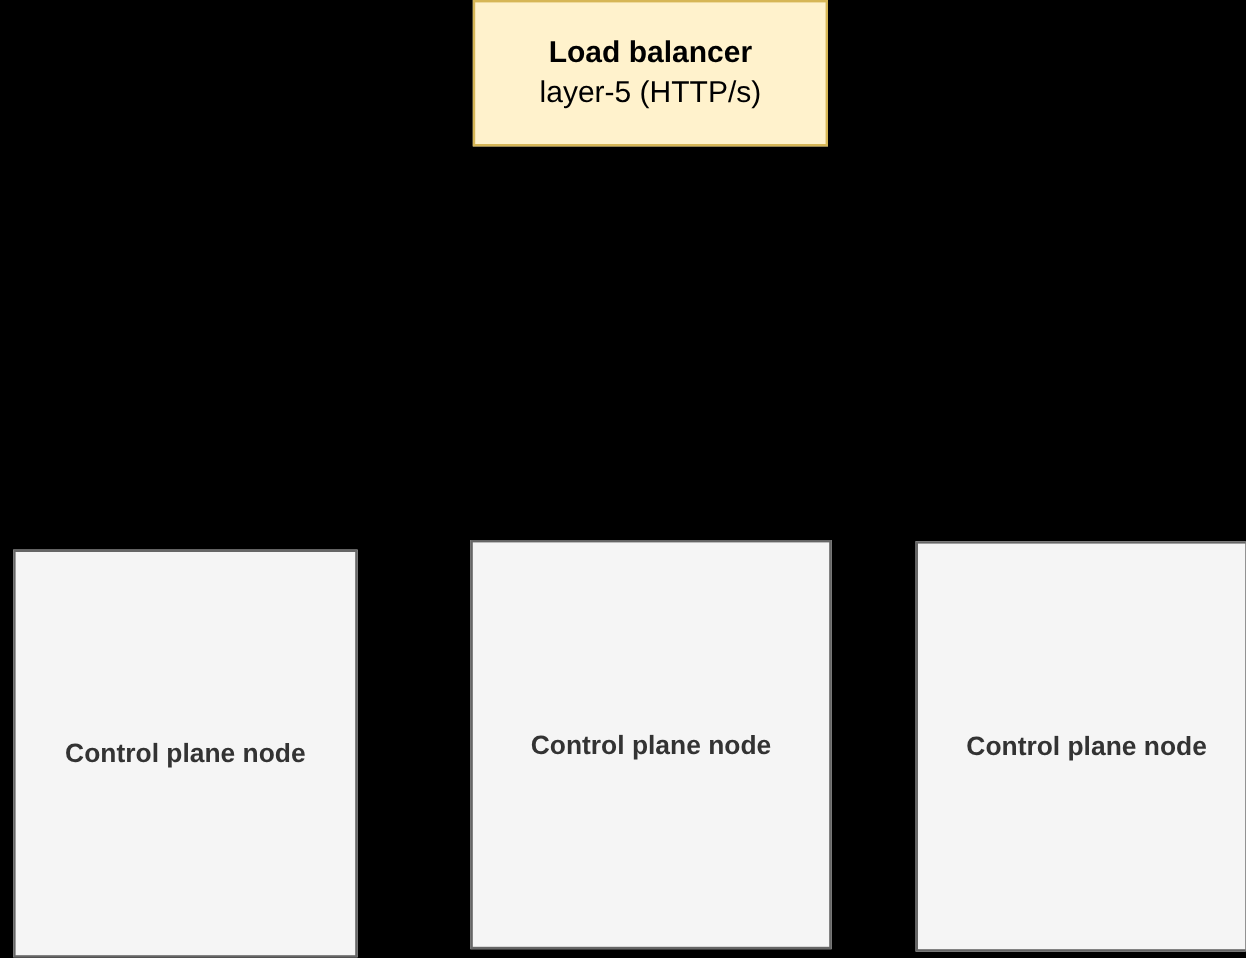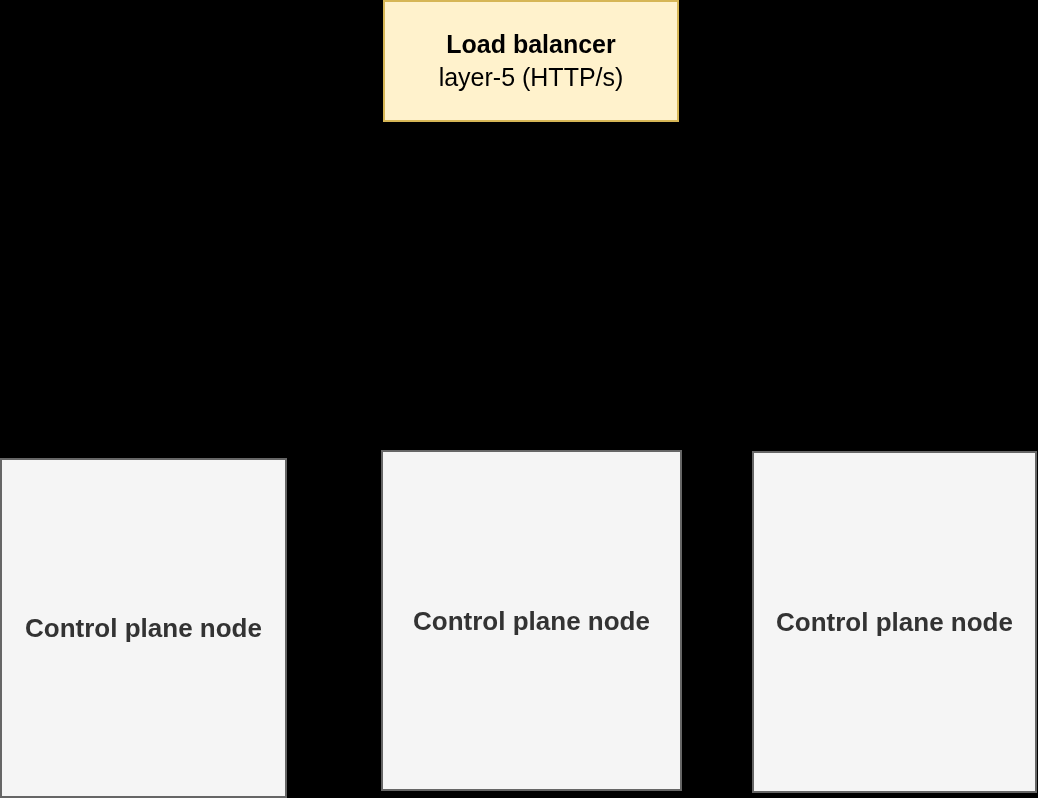--- a/index.html
+++ b/index.html
@@ -22,37 +22,38 @@
   }
   .box {
     position: absolute;
     box-sizing: border-box;
     border: 2px solid #000;
     display: flex;
     flex-direction: column;
     align-items: center;
     justify-content: center;
     text-align: center;
+    margin-left: 11px;
   }
   .lb-box {
     left: 383px;
     top: 0px;
     width: 296px;
     height: 122px;
     font-size: 25px;
     line-height: 33px;
   }
   .lb-title {
     font-weight: 700;
   }
   .lb-subtitle {
     font-weight: 400;
   }
   .node-box {
-    font-size: 26px;
+    font-size: 22px;
     font-weight: 700;
     line-height: 32px;
   }
   .node-1 {
     left: 0px;
     top: 458px;
     width: 287px;
     height: 340px;
   }
   .node-2 {

